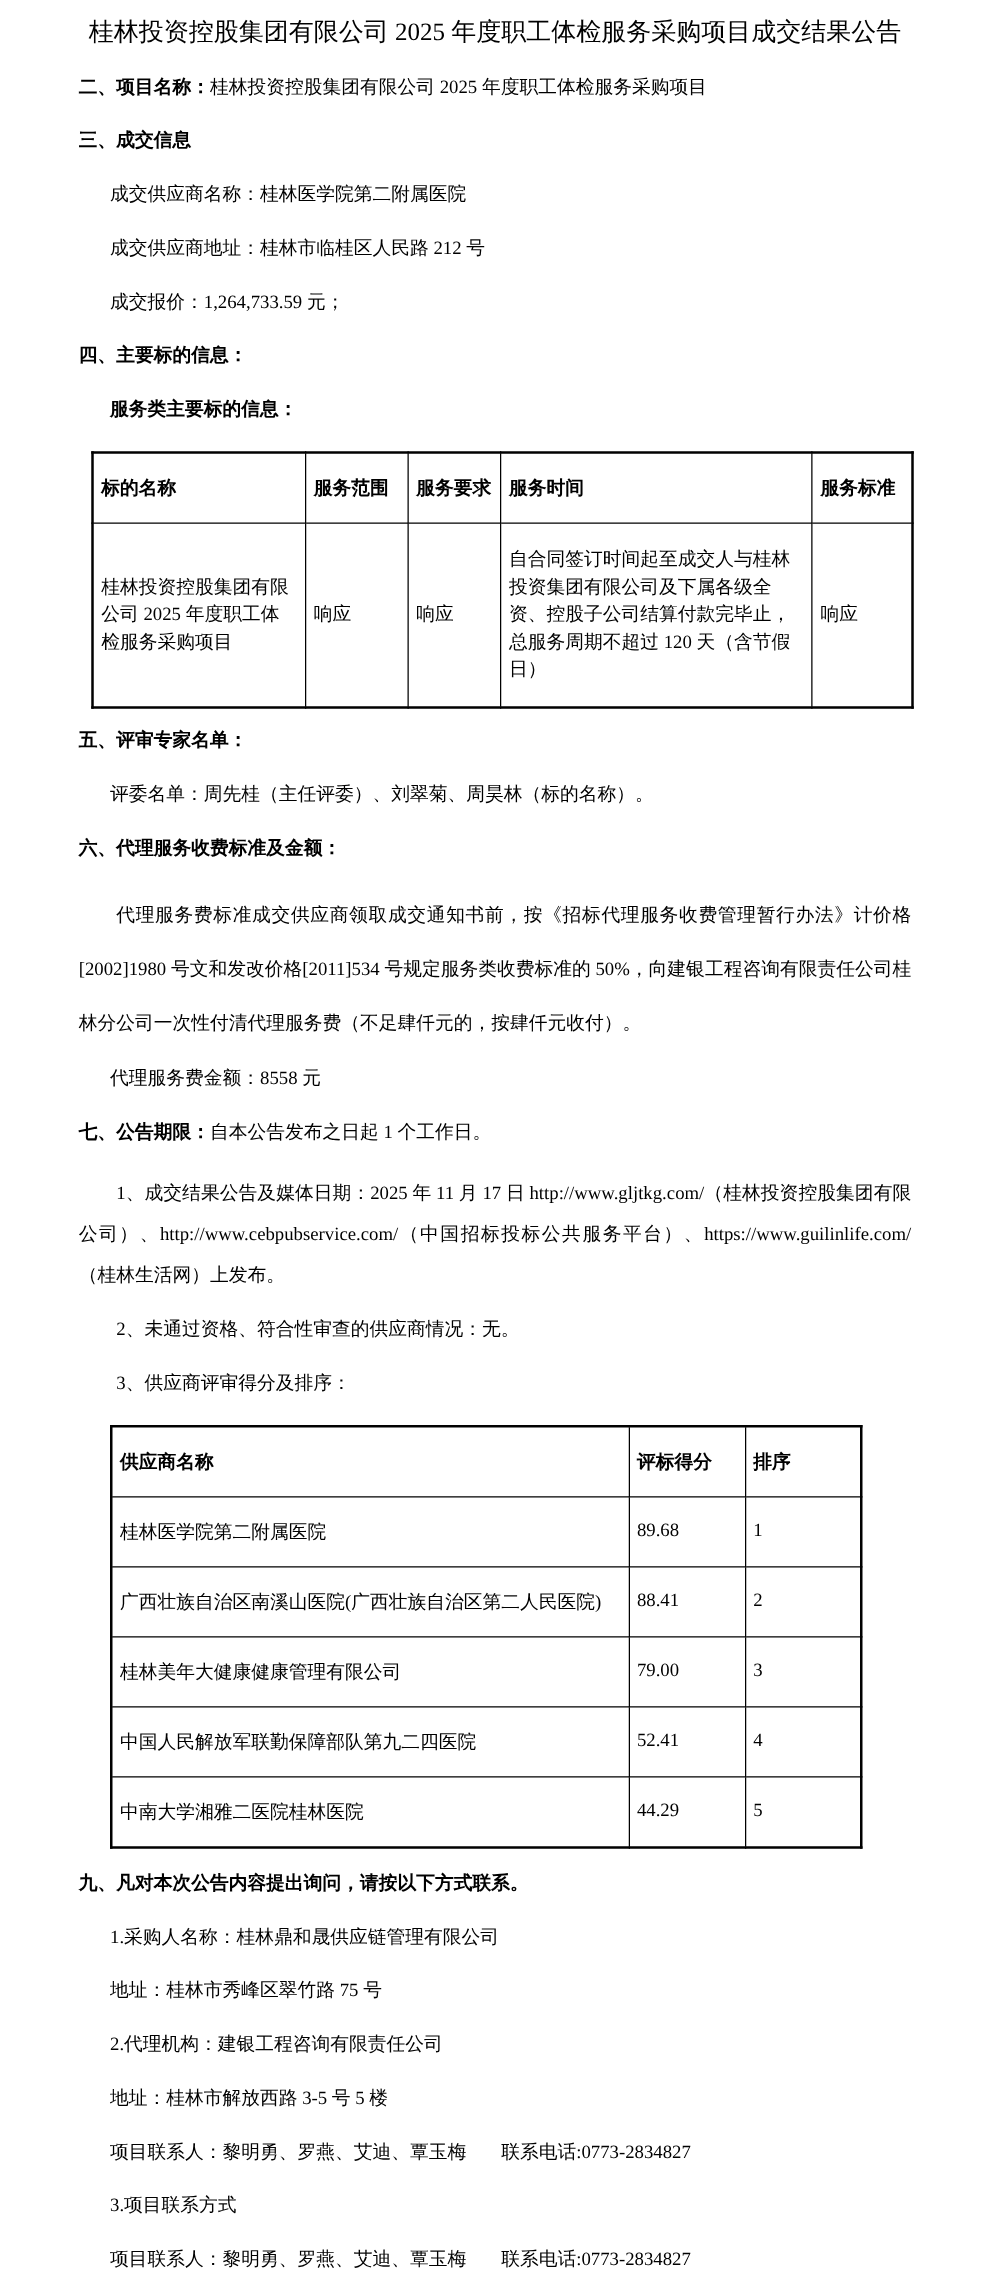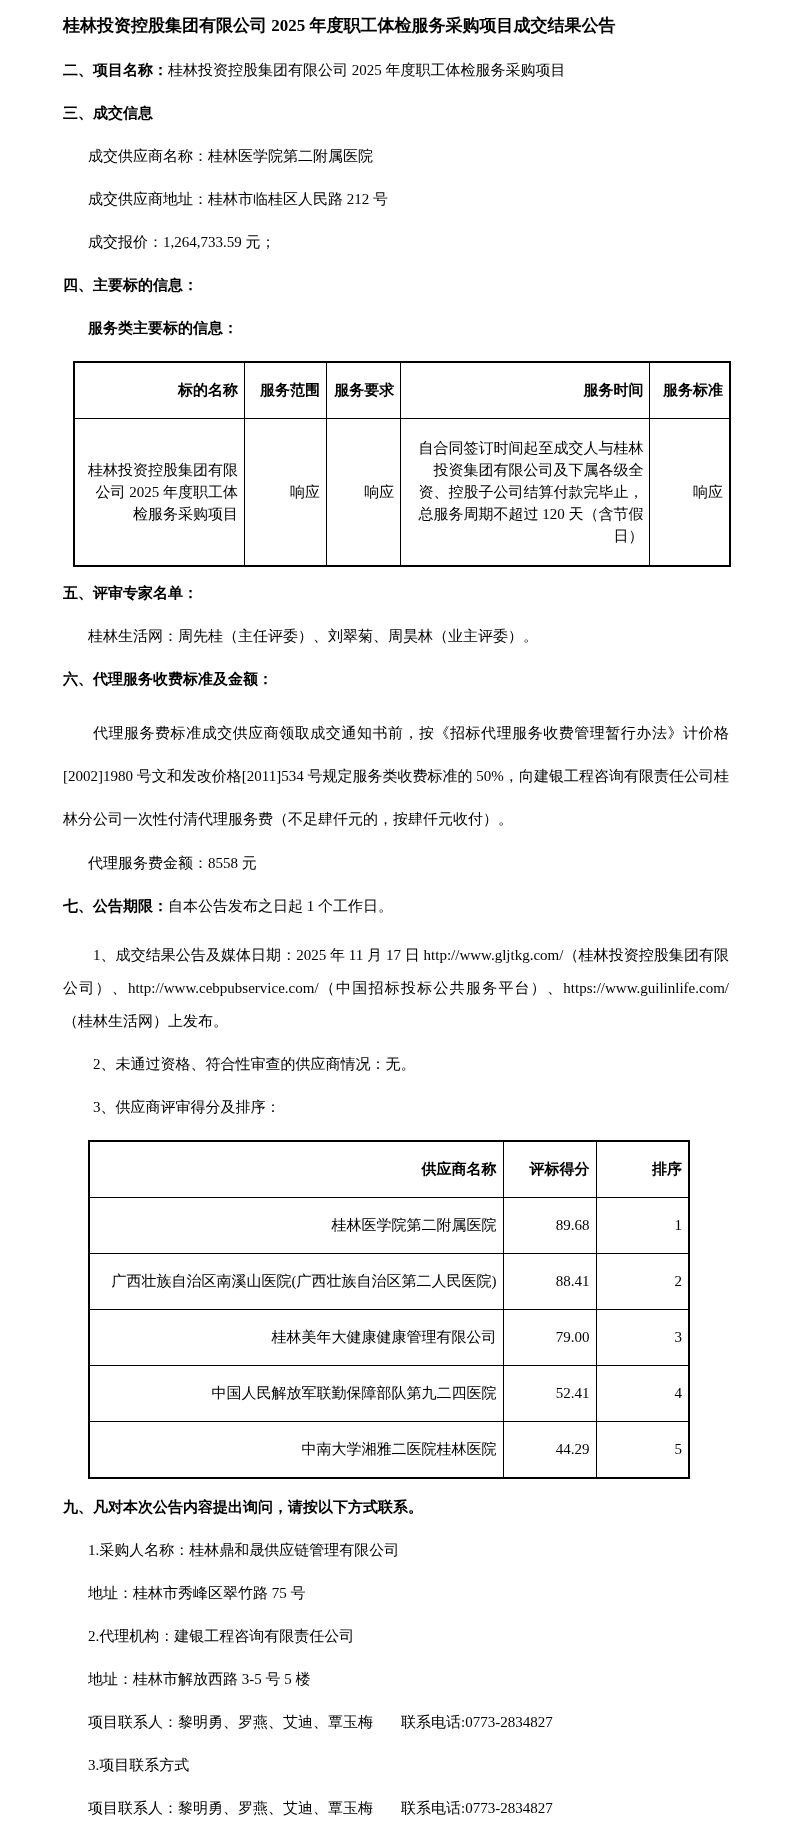--- a/index.html
+++ b/index.html
@@ -4,37 +4,37 @@
 <style>
   html,body{margin:0;padding:0;background:#fff;}
   .page{
     width:793px;min-height:1829px;box-sizing:border-box;
     background:#fff;color:#000;
     padding:14px 64px 40px 63px;
     font-family:"Liberation Serif","DejaVu Serif",serif;
     font-size:15px;
   }
   .title{
-    text-align:left;font-weight:bold;font-size:17px;
+    text-align:center;font-weight:normal;font-size:20px;
     margin:0 0 22px 0;line-height:24px;
   }
   .line{line-height:20px;margin:0 0 23px 0;}
   .bold{font-weight:bold;}
   .i1{padding-left:25px;}
   .i2{padding-left:30px;}
   .flow{
     line-height:43px;text-indent:2em;text-align:justify;
     margin:0 0 12px 0;
   }
   .flow-tight{
     line-height:33px;text-indent:2em;text-align:justify;
     margin:0 0 16px 0;
   }
   table{border-collapse:collapse;border:2px solid #000;}
-  th,td{border:1px solid #000;text-align:right;vertical-align:middle;
+  th,td{border:1px solid #000;text-align:left;vertical-align:middle;
         font-size:15px;font-weight:normal;padding:18px 6px;box-sizing:border-box;}
   th{font-weight:bold;}
   .t1{width:658px;margin:12px 0 16px 10px;table-layout:fixed;}
   .t1 th{height:42px;}
   .t1 td{height:95px;line-height:22px;}
   .t1 .c-name{width:26%;}
   .t1 .c-scope{width:12.5%;}
   .t1 .c-req{width:11.3%;}
   .t1 .c-time{width:38%;}
   .t1 .c-std{width:12.2%;}
@@ -82,21 +82,21 @@
         <td>桂林投资控股集团有限公司 2025 年度职工体检服务采购项目</td>
         <td>响应</td>
         <td>响应</td>
         <td>自合同签订时间起至成交人与桂林投资集团有限公司及下属各级全资、控股子公司结算付款完毕止，总服务周期不超过 120 天（含节假日）</td>
         <td>响应</td>
       </tr>
     </tbody>
   </table>
 
   <div class="line bold">五、评审专家名单：</div>
-  <div class="line i1">桂林生活网：周先桂（主任评委）、刘翠菊、周昊林（业主评委）。</div>
+  <div class="line i1">评委名单：周先桂（主任评委）、刘翠菊、周昊林（标的名称）。</div>
 
   <div class="line bold">六、代理服务收费标准及金额：</div>
   <div class="flow">代理服务费标准成交供应商领取成交通知书前，按《招标代理服务收费管理暂行办法》计价格[2002]1980 号文和发改价格[2011]534 号规定服务类收费标准的 50%，向建银工程咨询有限责任公司桂林分公司一次性付清代理服务费（不足肆仟元的，按肆仟元收付）。</div>
   <div class="line i1">代理服务费金额：8558 元</div>
 
   <div class="line">
     <span class="bold">七、公告期限：</span><span>自本公告发布之日起 1 个工作日。</span>
   </div>
 
   <div class="flow-tight">1、成交结果公告及媒体日期：2025 年 11 月 17 日 http://www.gljtkg.com/（桂林投资控股集团有限公司）、http://www.cebpubservice.com/（中国招标投标公共服务平台）、https://www.guilinlife.com/（桂林生活网）上发布。</div>

